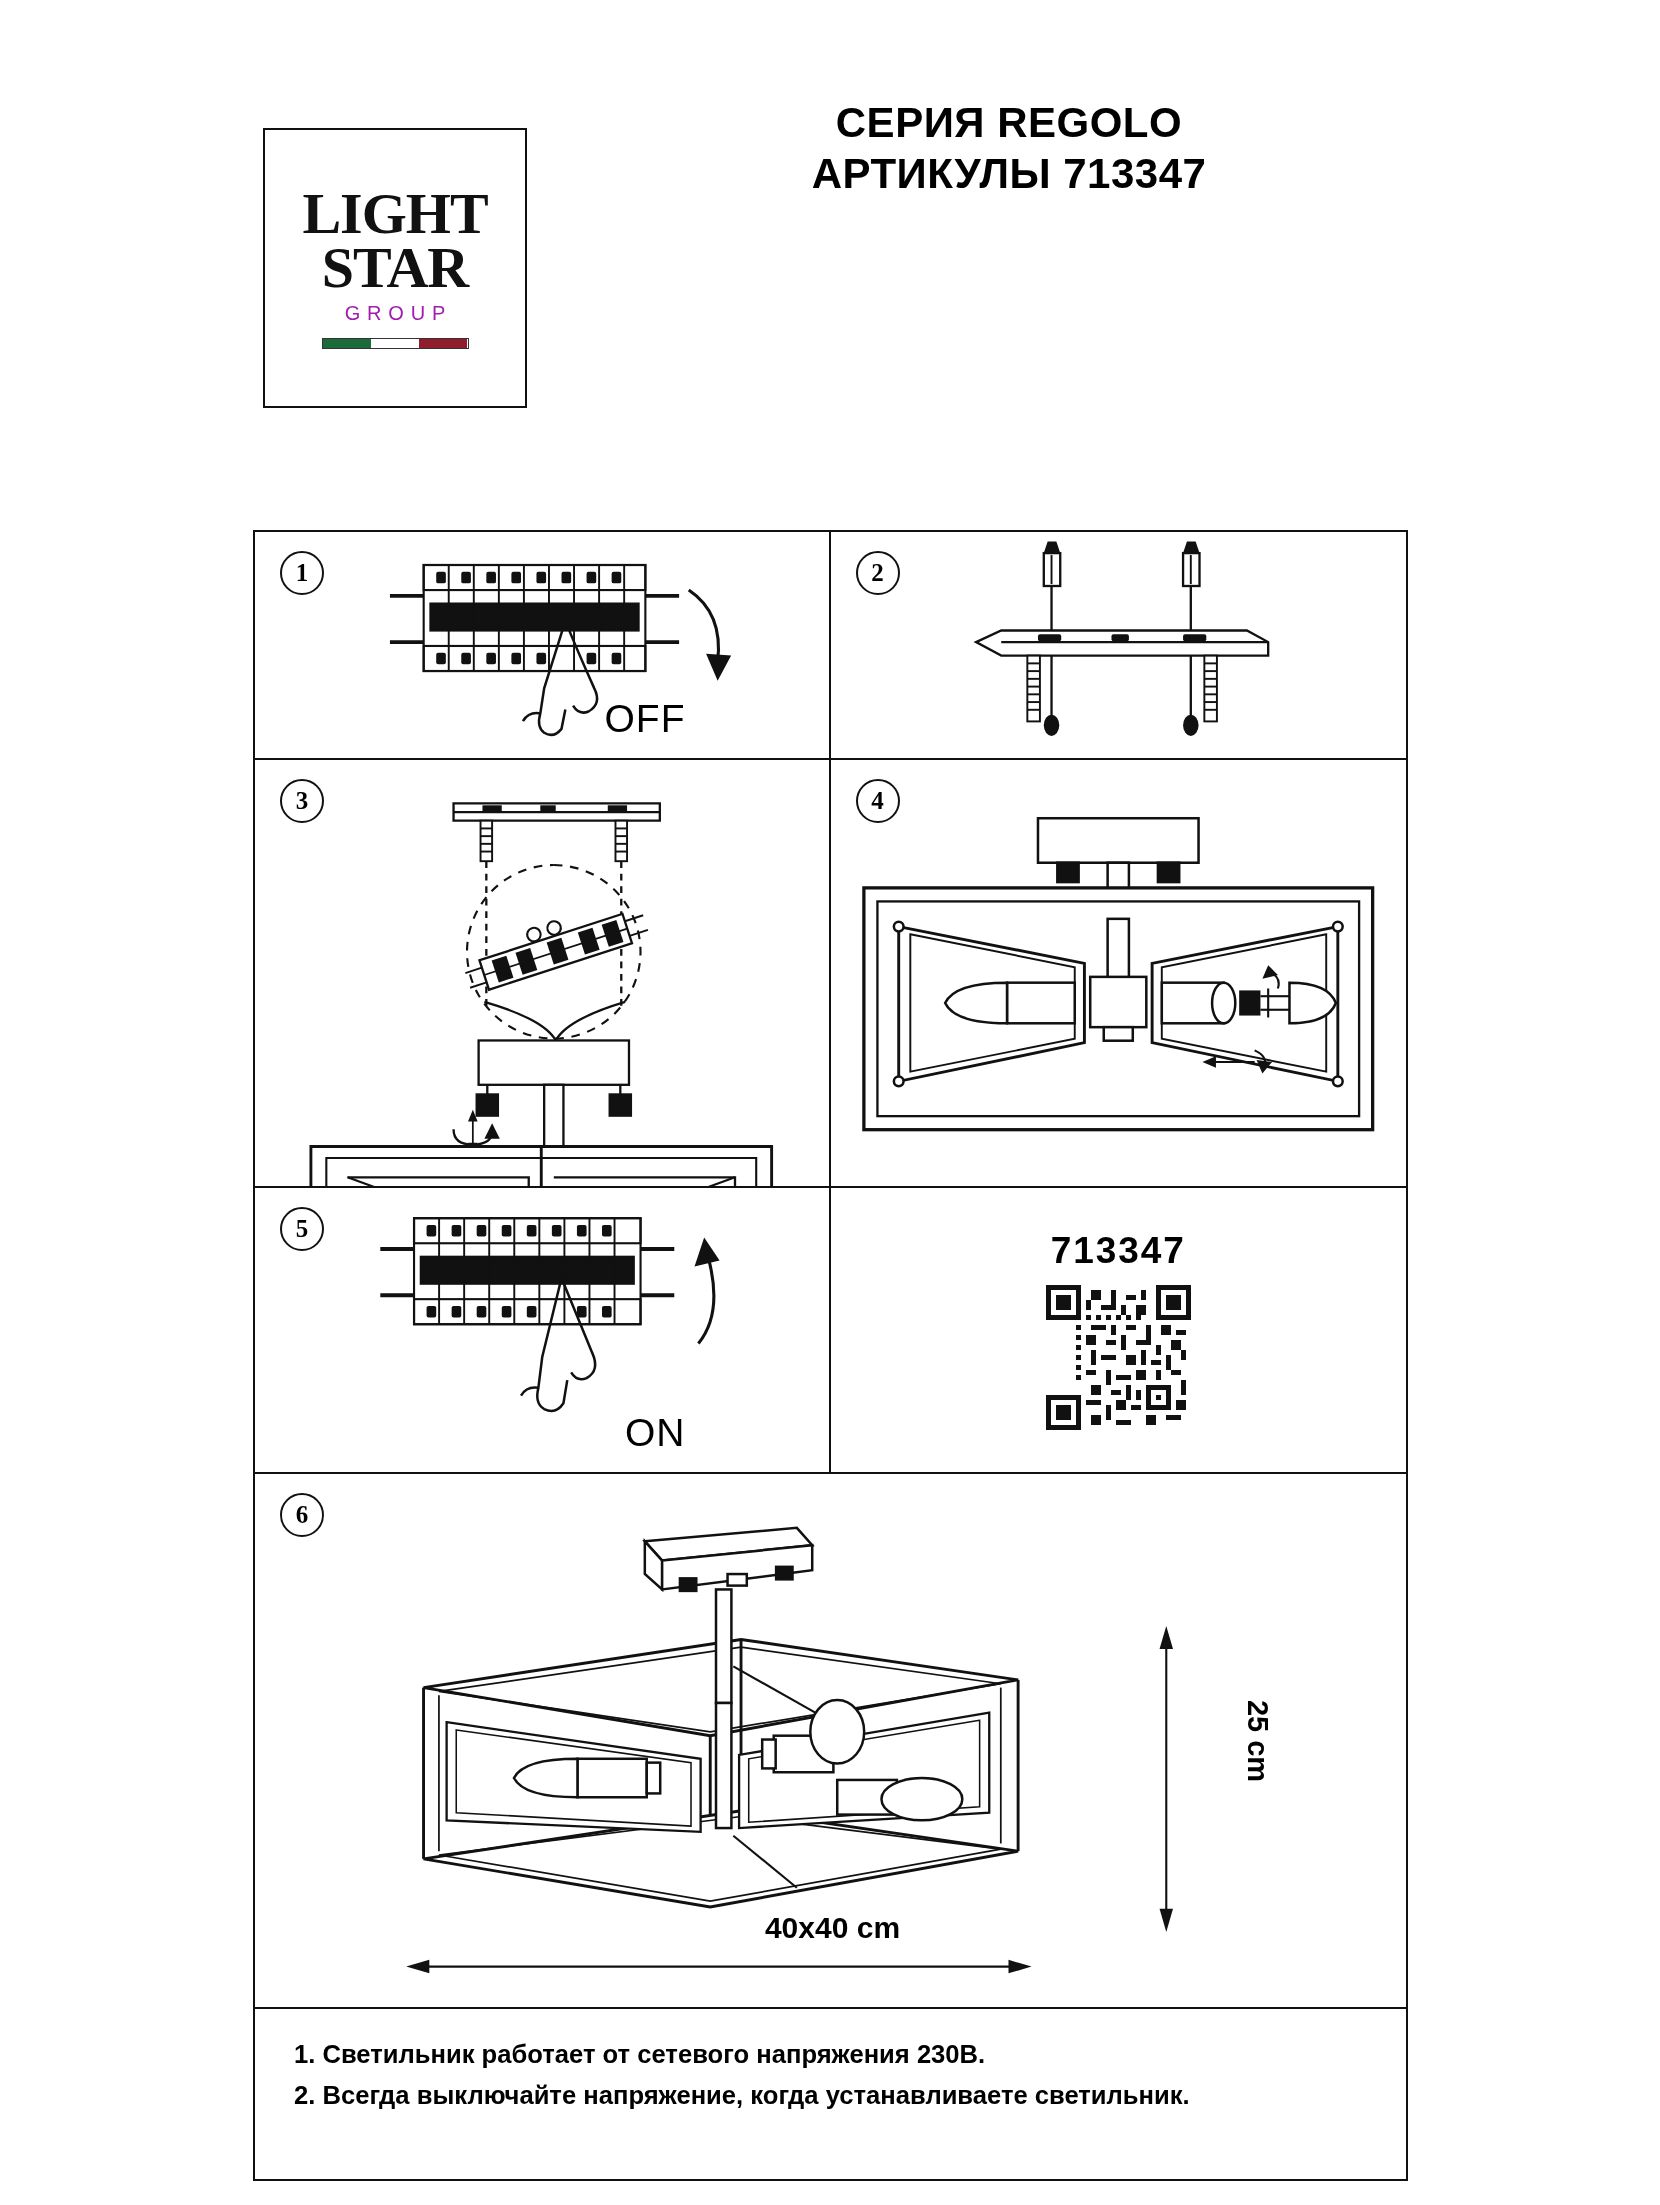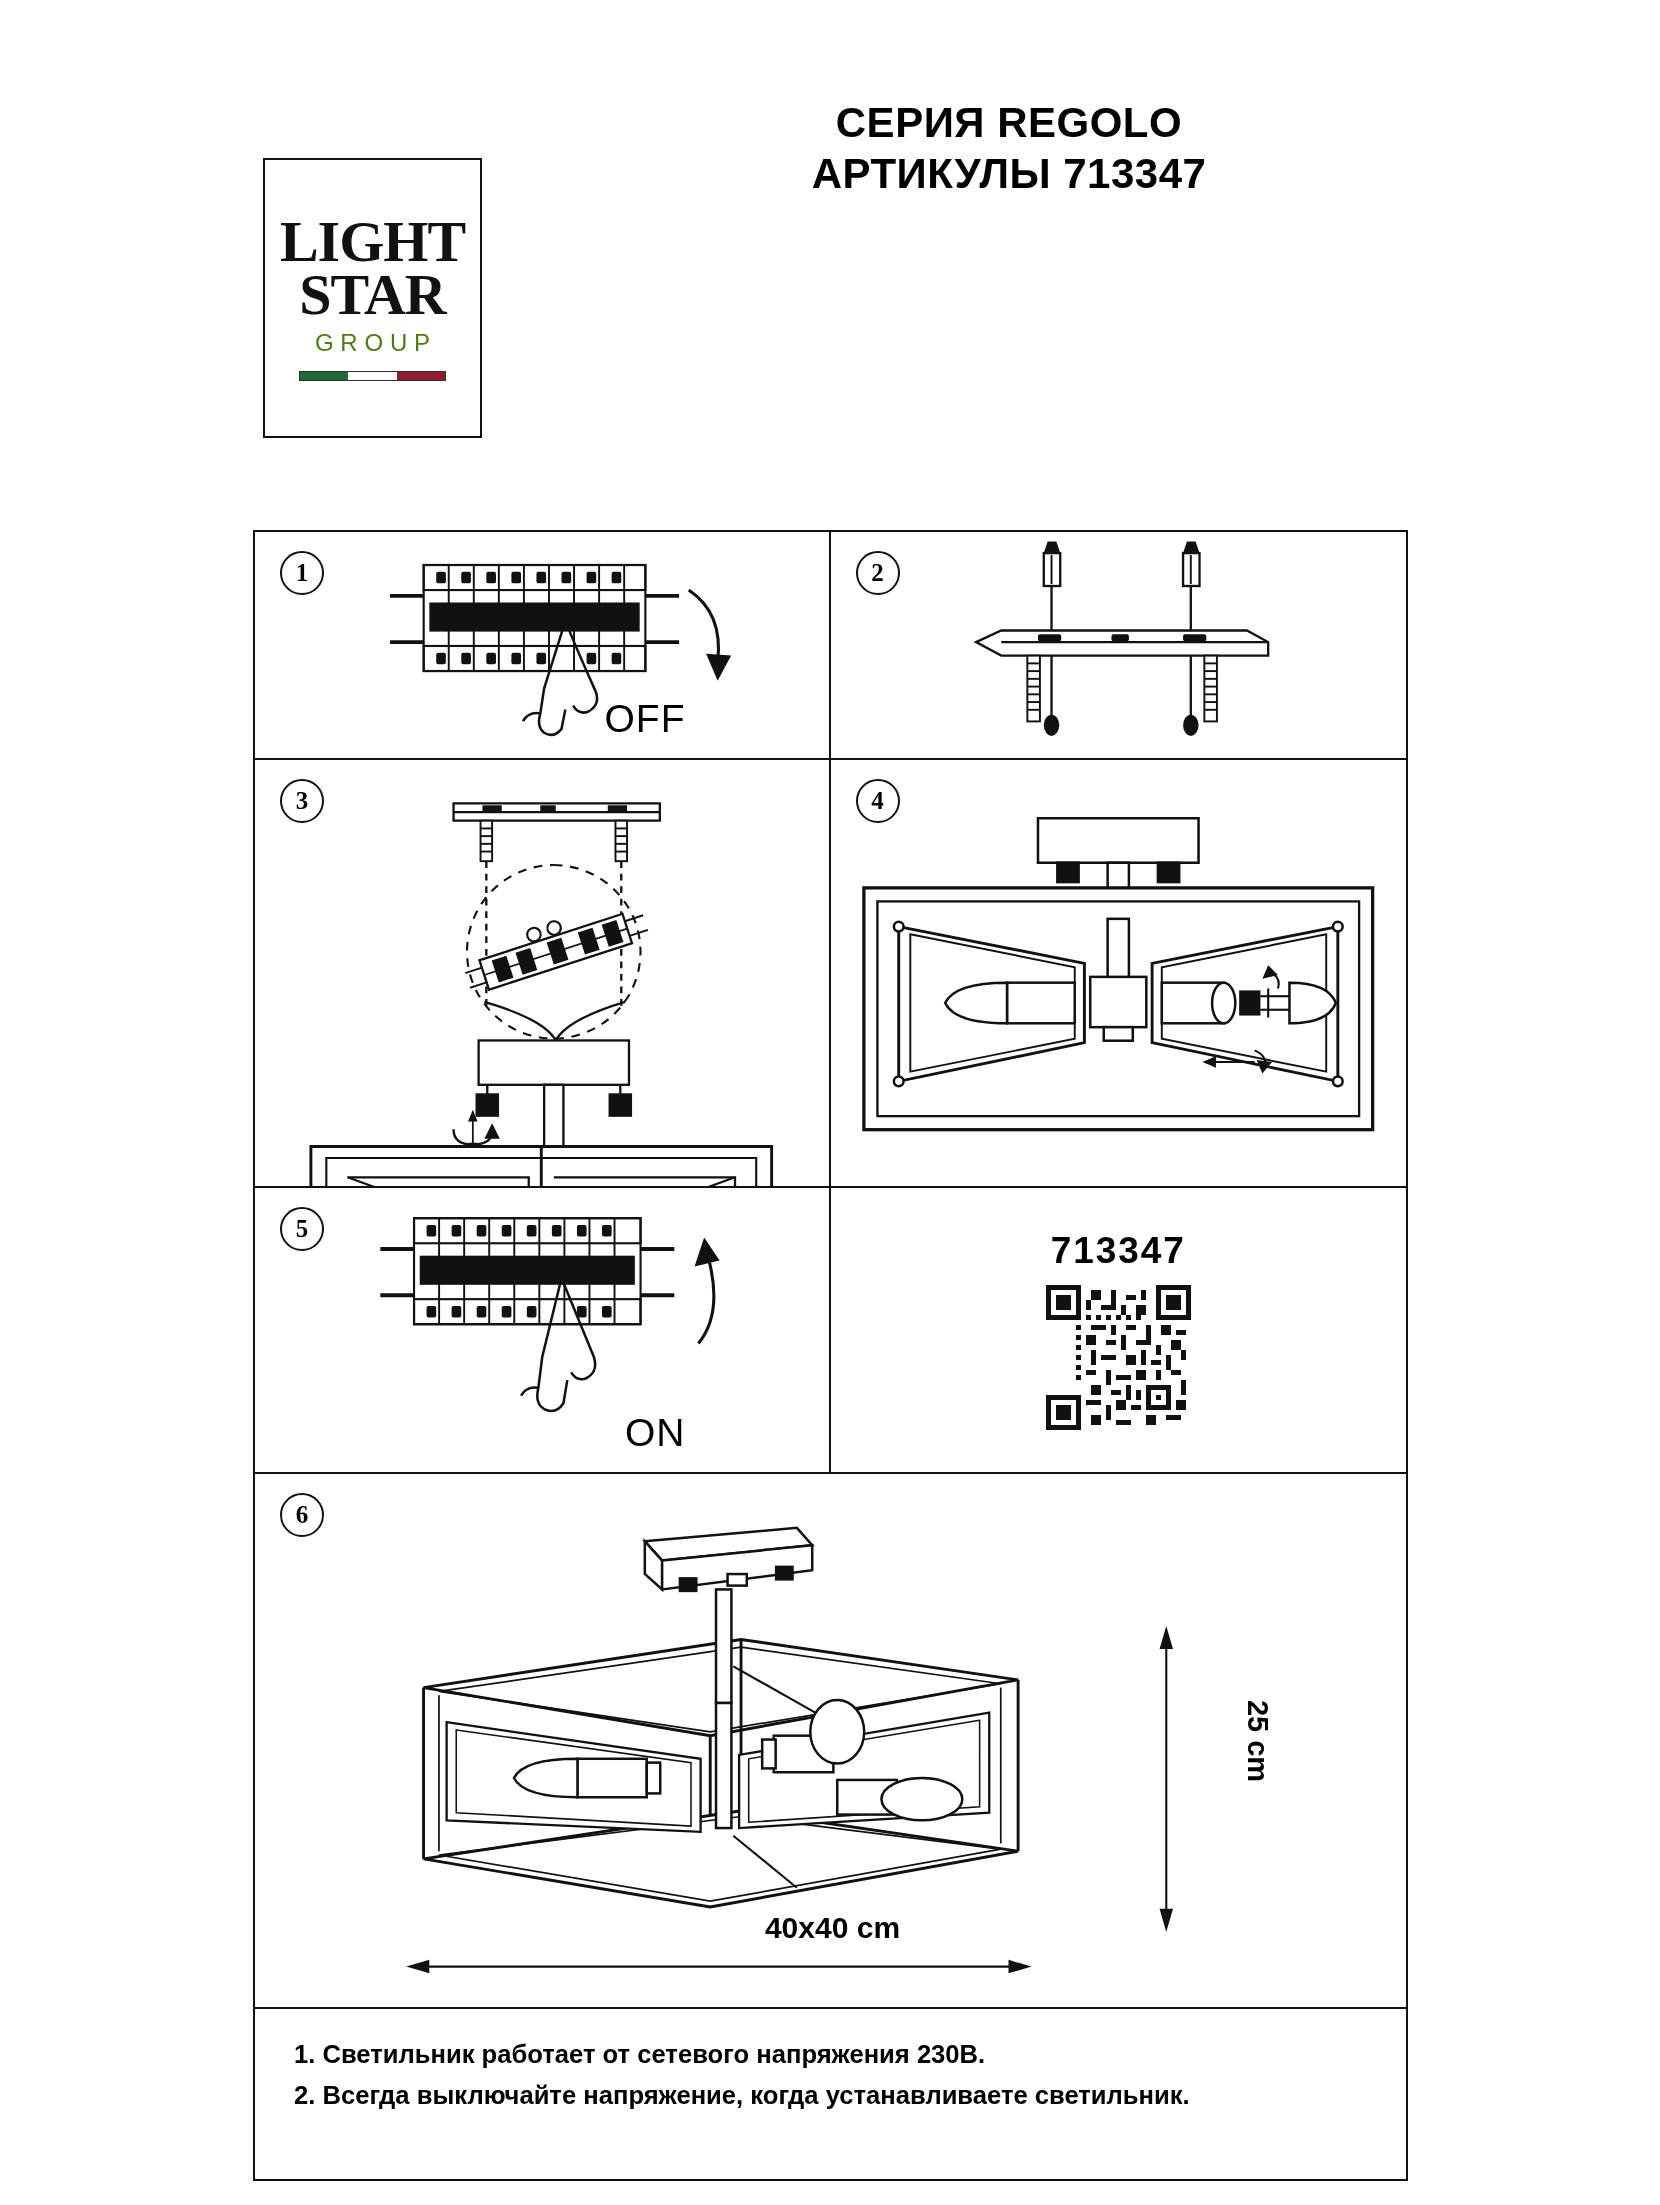--- a/index.html
+++ b/index.html
@@ -12,43 +12,42 @@
   }
   .page { position: relative; width: 1661px; height: 2205px; padding: 0; }
 
   
   .header {
     position: absolute; left: 0; top: 97px; width: 1661px; height: 309px;
     display: flex; align-items: flex-start;
   }
   .logo-box {
     position: absolute; left: 263px; top: 31px;
-    width: 219px; height: 280px;
+    width: 264px; height: 280px;
     border: 2.9px solid #111;
     background: #fff;
     display: flex; flex-direction: column;
     align-items: center; justify-content: center;
     padding: 13.5px 9.7px;
-    margin-top: 30px;
   }
   .logo-line {
     font-family: "Liberation Serif", serif;
     font-weight: 700;
     font-size: 58px;
     line-height: 0.92;
     letter-spacing: -1px;
     color: #111;
     text-align: center;
     width: 100%;
   }
   .logo-group {
     font-family: "Liberation Sans", sans-serif;
-    font-size: 24px;
+    font-size: 20px;
     letter-spacing: 6.8px;
-    color: #4d7c0f;
+    color: #a21caf;
     margin-top: 7.7px;
     text-align: center;
     width: 100%;
     padding-left: 6.8px;
   }
   .flag {
     margin-top: 13.5px;
     width: 147px; height: 10.6px;
     display: flex;
     border: 1px solid #333;

